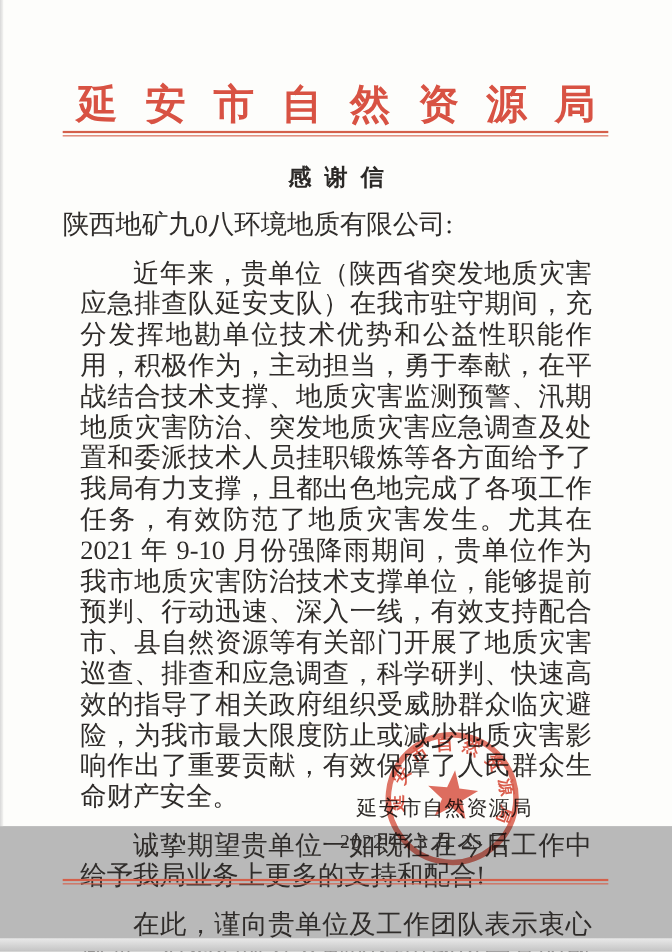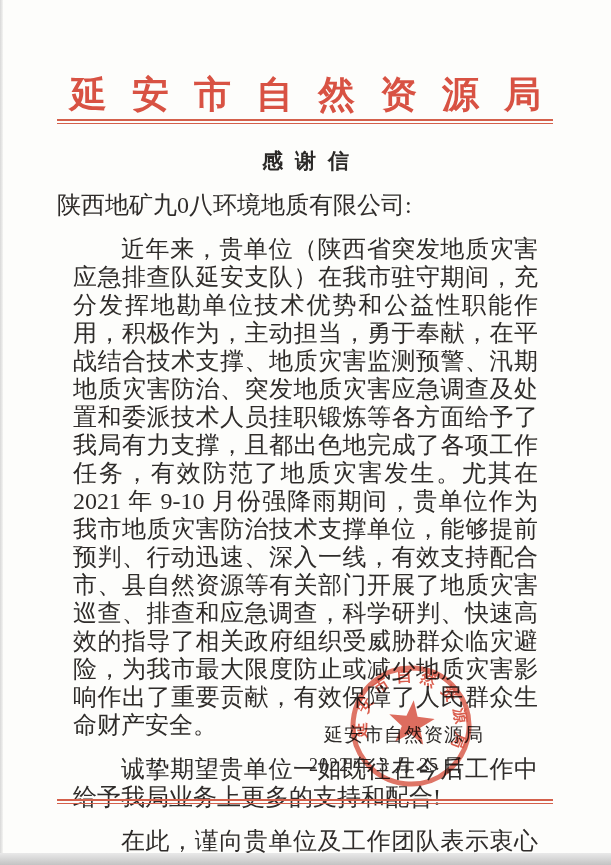--- a/index.html
+++ b/index.html
@@ -2,21 +2,21 @@
 <html lang="zh"><head>
 <meta charset="utf-8">
 <style>
   html,body{margin:0;padding:0;}
   body{
     width:611px;height:865px;position:relative;overflow:hidden;
     background:#b9b9b9;
     font-family:"Liberation Serif","DejaVu Serif",serif;
   }
   .sheet{
-    position:absolute;left:0;top:0;width:611px;height:853px;
+    position:absolute;left:0;top:0;width:611px;height:751px;
     background:#fdfdfb;
   }
   .sheet::before{ 
     content:"";position:absolute;left:0;top:0;width:3px;height:100%;
     background:linear-gradient(90deg,#d8d8d8,#f4f4f2);
   }
   .letterhead{
     position:absolute;left:0;top:70px;width:611px;
     text-align:center;
     font-size:37px;font-weight:bold;color:#d85243;

